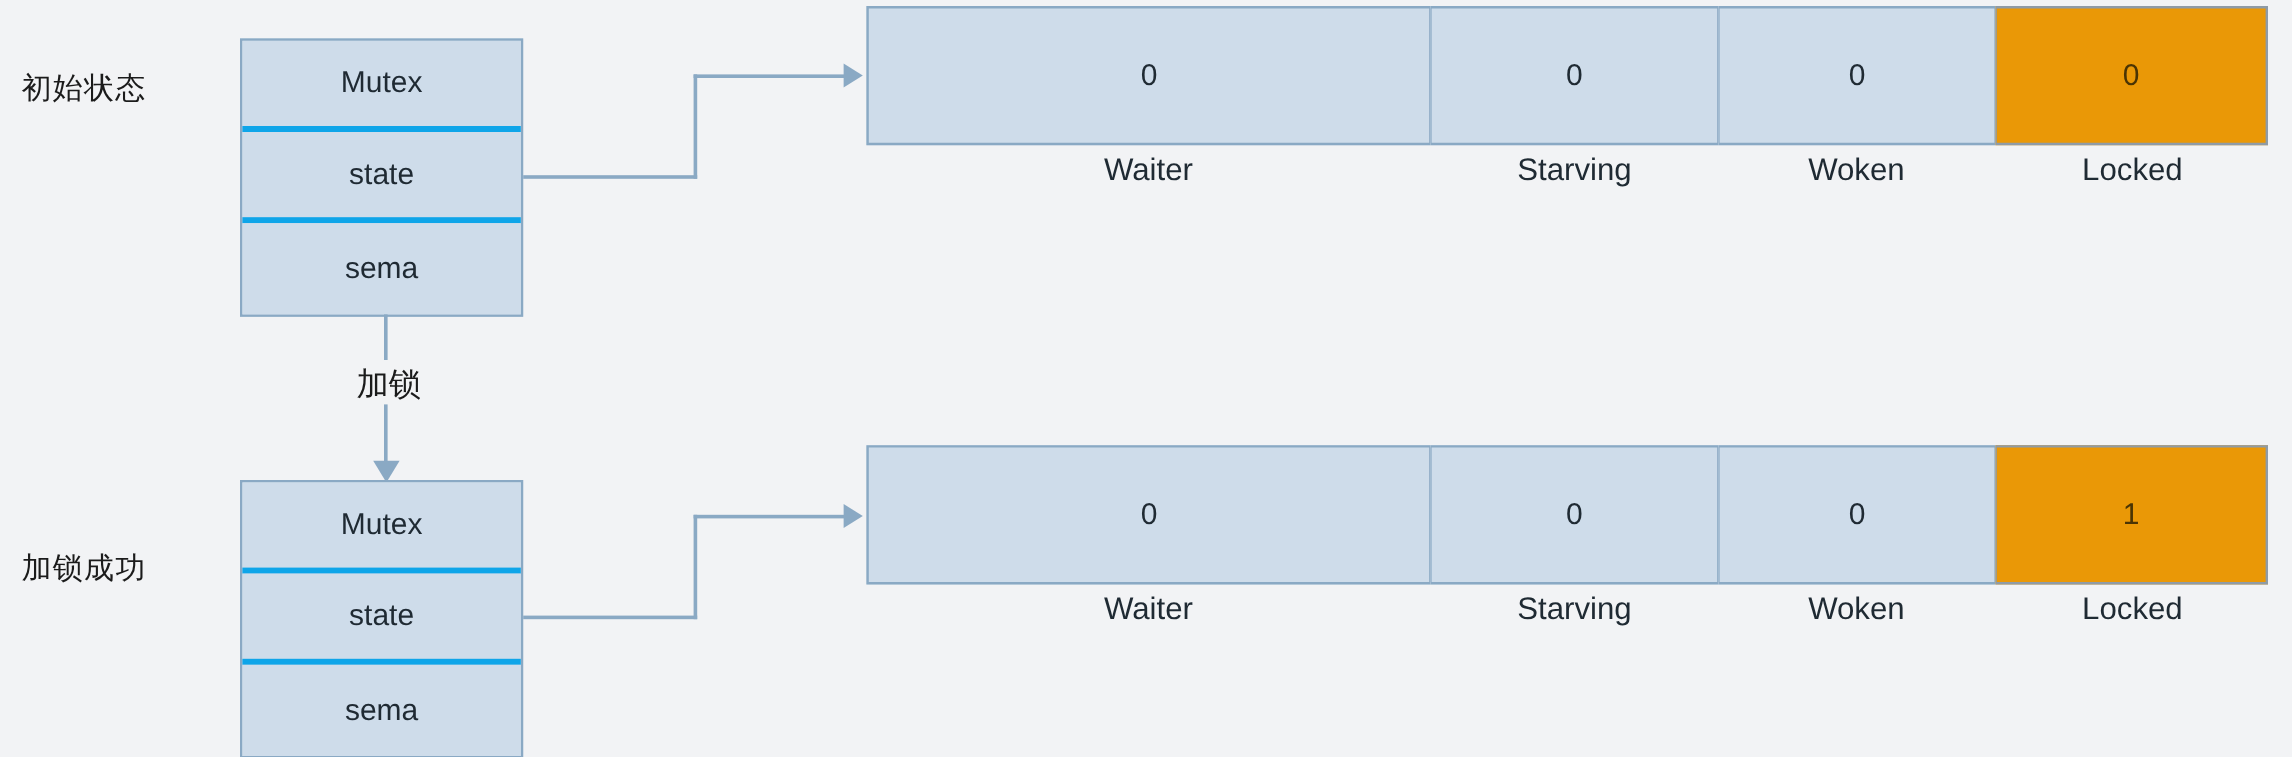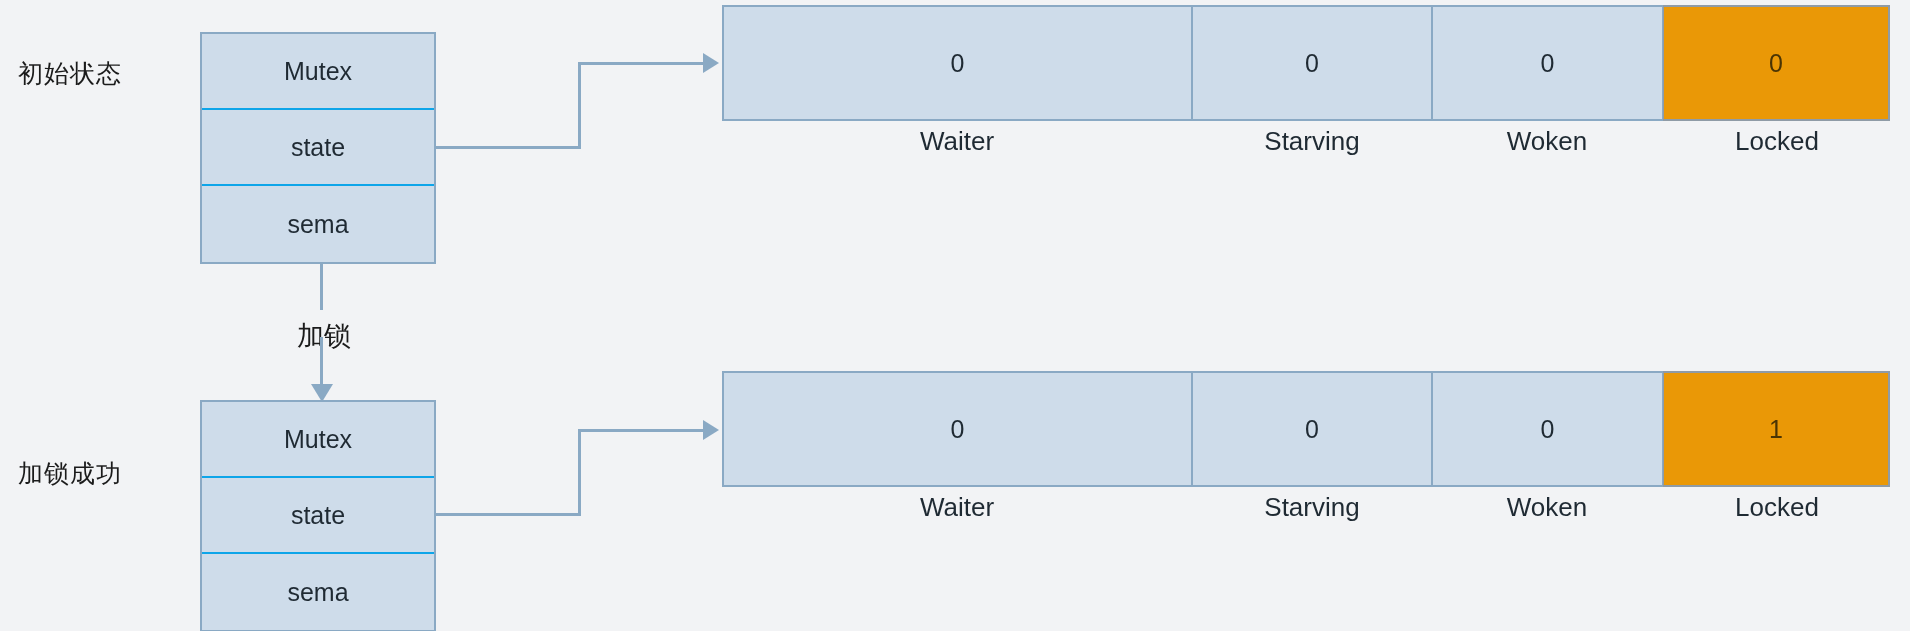--- a/index.html
+++ b/index.html
@@ -27,21 +27,21 @@
     position:absolute;
     width:236px;
     border:2px solid #8aa9c4;
     box-sizing:border-box;
     background:#cedcea;
   }
   .mutex-field{
     height:76px;
     box-sizing:border-box;
     background:#cedcea;
-    border-bottom:2px solid #0ea5e9;
+    border-bottom:5px solid #0ea5e9;
     display:flex;align-items:center;justify-content:center;
     font-size:25px;color:#1f2a33;
   }
   .mutex-field:last-child{border-bottom:none;}
 
   
   .byte-row{
     position:absolute;
     height:116px;
     display:flex;
@@ -138,21 +138,21 @@
   </div>
 
   <div class="caption-row" style="left:0;top:126px;width:1910px;">
     <div class="caption" style="left:957px;">Waiter</div>
     <div class="caption" style="left:1312px;">Starving</div>
     <div class="caption" style="left:1547px;">Woken</div>
     <div class="caption" style="left:1777px;">Locked</div>
   </div>
 
   <div class="conn v" style="left:320px;top:262px;height:48px;"></div>
-  <div class="lock-label" style="left:324px;top:316px;">加锁</div>
+  <div class="lock-label" style="left:324px;top:300px;">加锁</div>
   <div class="conn v" style="left:320px;top:337px;height:50px;"></div>
   <div class="arrow-down" style="left:311px;top:384px;"></div>
 
   <div class="row-label" style="left:18px;top:440px;text-align:right;">加锁成功</div>
 
   <div class="mutex-box" style="left:200px;top:400px;">
     <div class="mutex-field">Mutex</div>
     <div class="mutex-field">state</div>
     <div class="mutex-field">sema</div>
   </div>

